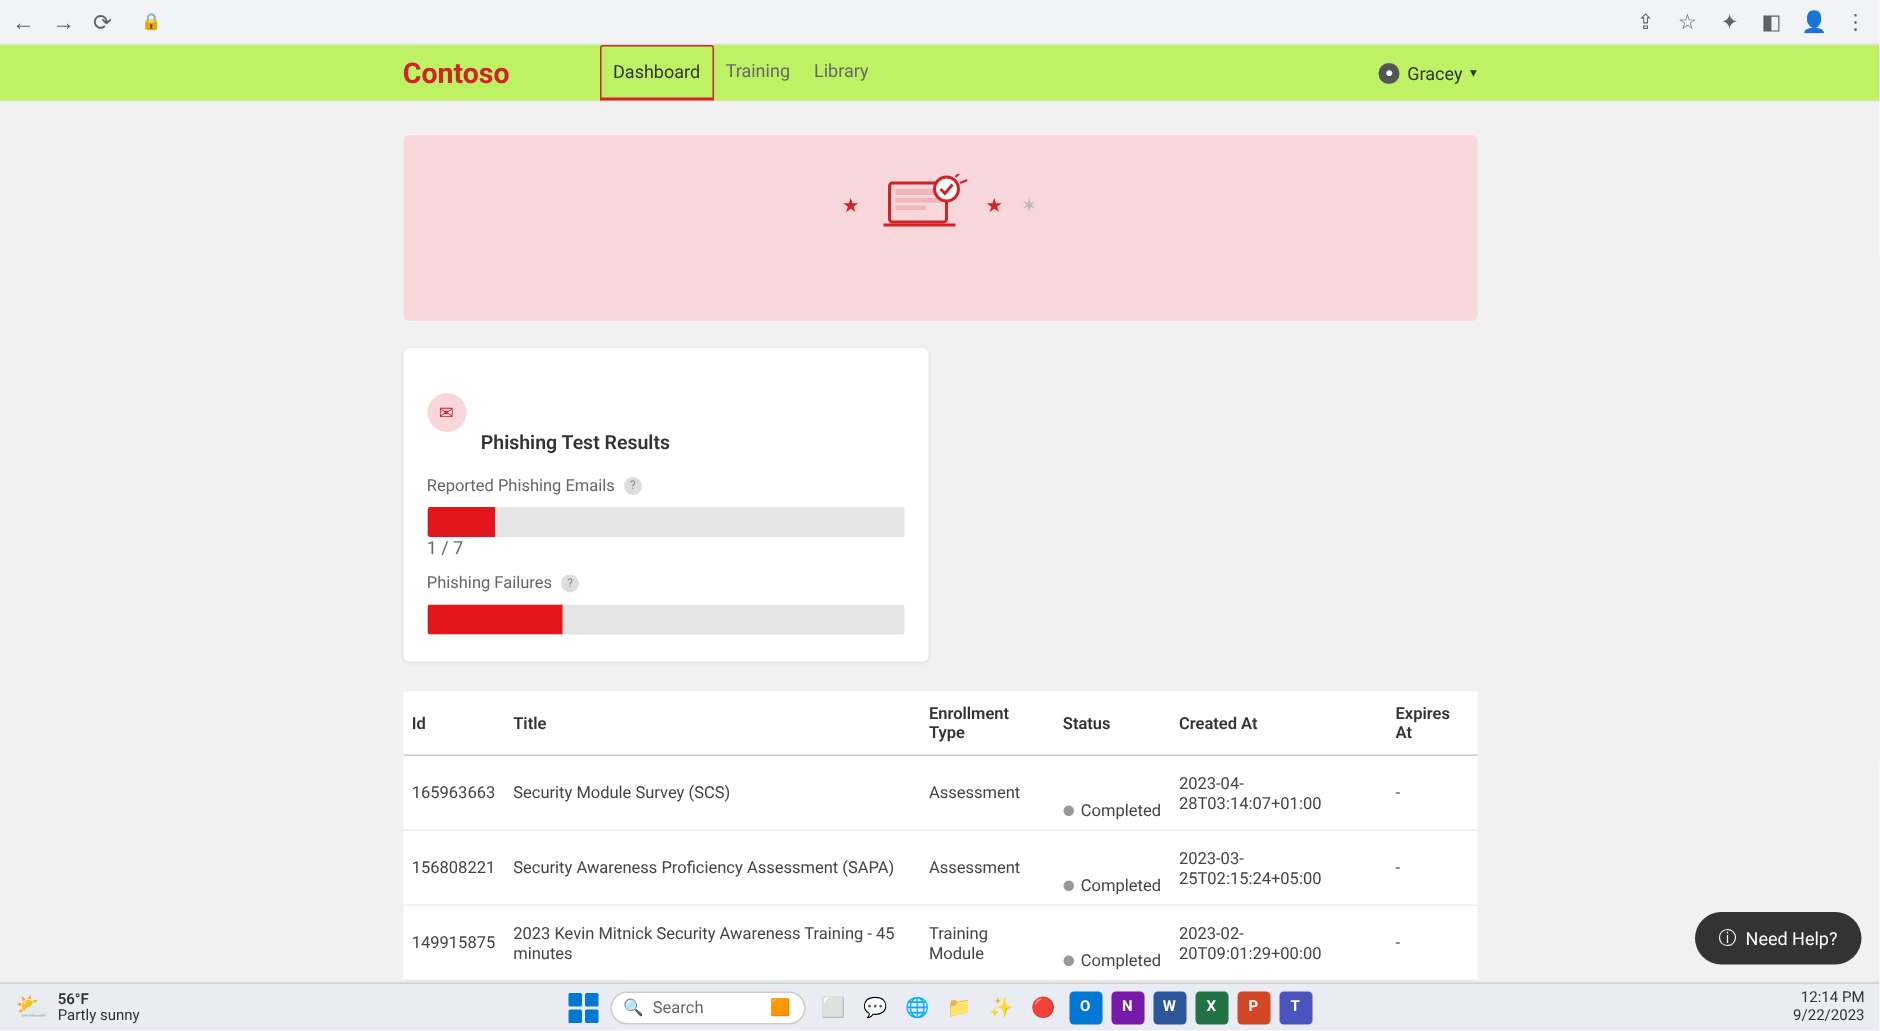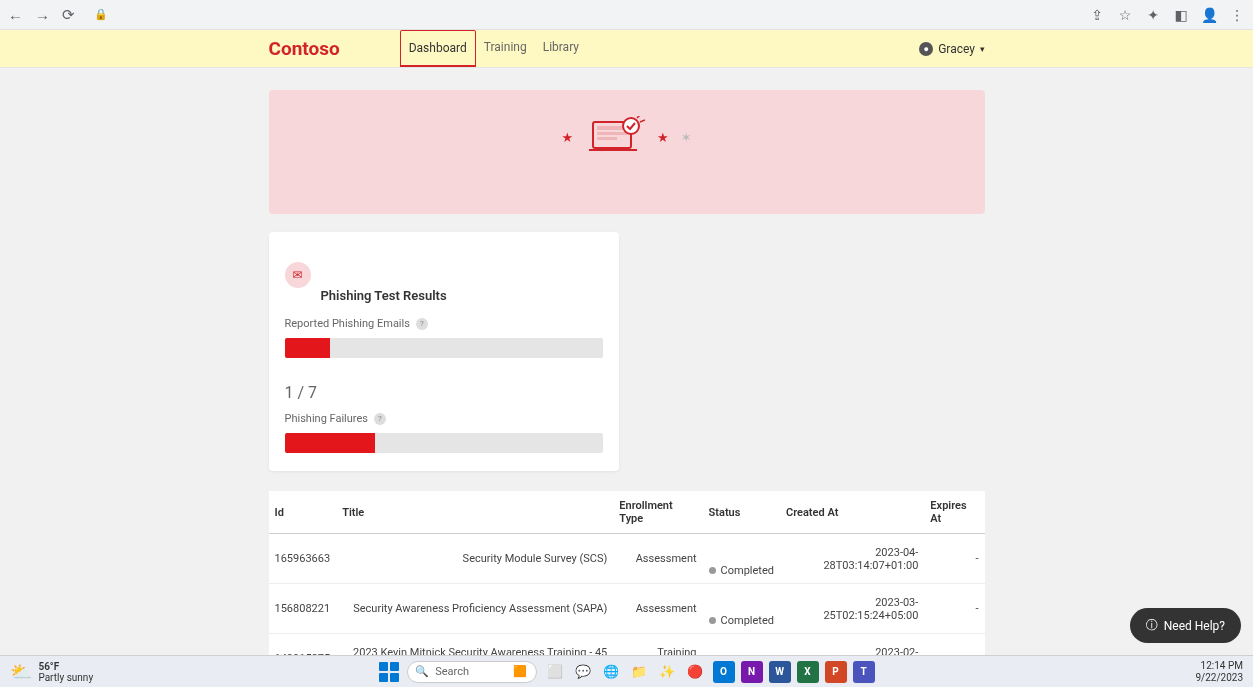--- a/index.html
+++ b/index.html
@@ -8,21 +8,21 @@
 
 .browser-bar { height: 30px; background: #f1f3f4; display: flex; align-items: center; padding: 0 8px; border-bottom: 1px solid #e1e1e1; }
 .browser-nav { display: flex; gap: 12px; align-items: center; }
 .browser-nav span { color: #5f6368; font-size: 15px; cursor: pointer; }
 .address-area { flex: 1; margin: 0 10px; height: 22px; display: flex; align-items: center; padding: 0 10px; }
 .lock-icon { color: #5f6368; font-size: 11px; }
 .browser-right { display: flex; gap: 12px; align-items: center; color: #5f6368; font-size: 14px; }
 .br-ic { width: 16px; text-align: center; cursor: pointer; }
 
 
-.topbar { height: 38px; background: #fef9c3; border-bottom: 1px solid #e5e5e5; display: flex; align-items: flex-start; justify-content: center; }
+.topbar { height: 38px; background: #bef264; border-bottom: 1px solid #e5e5e5; display: flex; align-items: flex-start; justify-content: center; }
 .topbar-inner { width: 716px; display: flex; align-items: center; justify-content: space-between; }
 .logo { color: #d2232a; font-weight: 700; font-size: 19px; }
 .tabs-wrap { display: flex; align-items: center; }
 .nav-tabs { display: flex; margin-left: 60px; }
 .nav-tab { padding: 10px 8px; font-size: 12px; color: #666; cursor: pointer; }
 .nav-tab.active { color: #333; border: 1px solid #d2232a; border-bottom: 2px solid #d2232a; border-radius: 2px 2px 0 0; }
 .userbox { display: flex; align-items: center; gap: 5px; font-size: 12px; color: #333; cursor: pointer; }
 .usericon { width: 14px; height: 14px; border-radius: 50%; background: #555; display: inline-flex; align-items: center; justify-content: center; color: #fff; font-size: 9px; }
 .caret { font-size: 9px; }
 
@@ -42,26 +42,26 @@
 
 .card { background: #fff; border-radius: 4px; box-shadow: 0 1px 3px rgba(0,0,0,0.07); margin-top: 18px; width: 350px; padding: 14px 16px 18px; }
 .card-head { display: flex; align-items: center; gap: 10px; margin-bottom: 14px; }
 .card-icon { width: 26px; height: 26px; border-radius: 50%; background: #f8d7da; display: flex; align-items: center; justify-content: center; color: #d2232a; font-size: 12px; }
 .card-title { font-size: 13px; font-weight: 600; color: #333; margin-top: 42px; }
 .metric { margin-top: 10px; }
 .metric-label { font-size: 11px; color: #666; display: flex; align-items: center; gap: 6px; }
 .help-ic { width: 12px; height: 12px; border-radius: 50%; background: #ddd; display: inline-flex; align-items: center; justify-content: center; color: #888; font-size: 8px; }
 .bar { height: 20px; background: #e5e5e5; border-radius: 2px; margin-top: 8px; overflow: hidden; }
 .bar-fill { height: 100%; background: #e3161b; }
-.metric-val { font-size: 16px; color: #666; margin-top: 25px; }
+.metric-val { font-size: 12px; color: #666; margin-top: 0; }
 
 
 .table { margin-top: 20px; width: 716px; background: #fff; font-size: 11px; color: #333; border-collapse: collapse; }
 .table th { text-align: left; font-weight: 600; padding: 8px 6px; border-bottom: 1px solid #ccc; color: #333; }
-.table td { padding: 6px 6px; border-bottom: 1px solid #eee; color: #444; text-align: right; }
+.table td { padding: 6px 6px; border-bottom: 1px solid #eee; color: #444; }
 .status-cell { display: flex; align-items: center; gap: 5px; margin-top: 24px; }
 .status-dot { width: 7px; height: 7px; border-radius: 50%; background: #999; display: inline-block; }
 
 
 .footer { background: #fff; border-top: 1px solid #e5e5e5; display: flex; justify-content: center; padding: 14px 0; }
 
 
 .need-help { position: absolute; right: 12px; bottom: 44px; background: #333; color: #fff; font-size: 12px; padding: 9px 16px; border-radius: 18px; display: flex; align-items: center; gap: 6px; cursor: pointer; }
 
 

